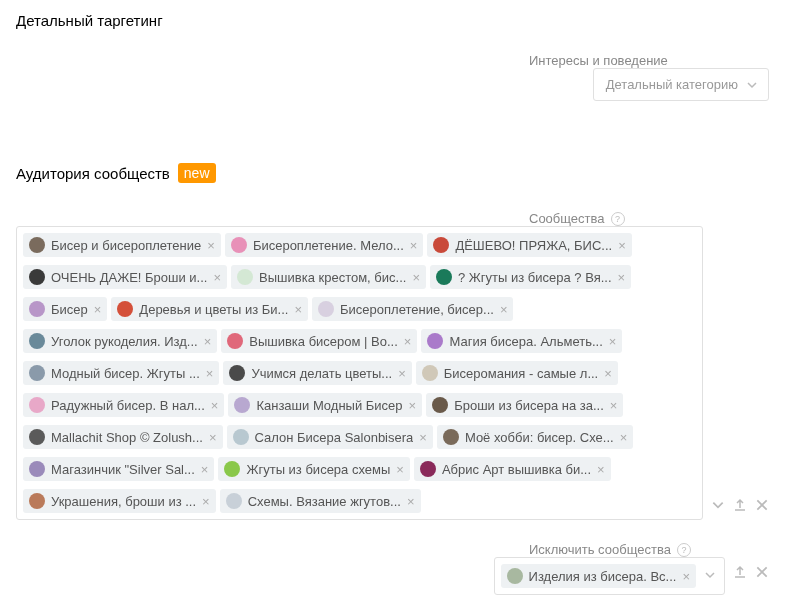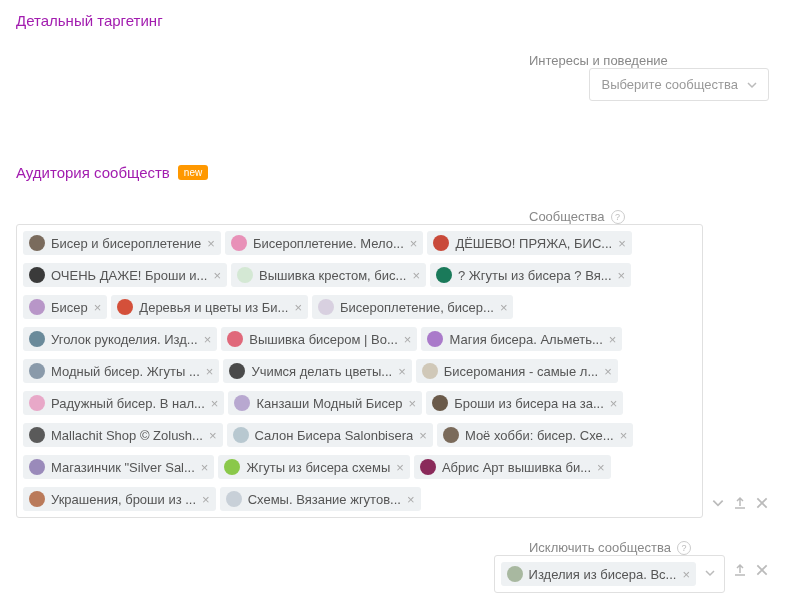--- a/index.html
+++ b/index.html
@@ -1,47 +1,47 @@
 <!DOCTYPE html>
 <html><head>
 <meta charset="utf-8">
 <style>
 * { box-sizing: border-box; margin: 0; padding: 0; }
 body { font-family: Arial, sans-serif; font-size: 13px; color: #333; background: #fff; padding: 12px 16px; width: 785px; }
-.section-title { font-size: 15px; color: #a21caf; margin-bottom: 16px; font-weight: normal; }
+.section-title { font-size: 15px; color: #000000; margin-bottom: 16px; font-weight: normal; }
 .row { display: flex; align-items: flex-end; margin-bottom: 14px; flex-direction: column; }
 .label-col { width: 240px; padding-top: 8px; color: #888; font-size: 13px; display: flex; align-items: center; gap: 6px; }
 .input-col { flex: 1; display: flex; align-items: flex-start; gap: 8px; }
 .select-box { flex: 1; border: 1px solid #e0e0e0; border-radius: 3px; padding: 8px 30px 8px 12px; background: #fff; color: #999; font-size: 13px; position: relative; cursor: pointer; }
 .select-box .chev { position: absolute; right: 10px; top: 50%; transform: translateY(-50%); }
 .tag-container { flex: 1; border: 1px solid #e0e0e0; border-radius: 3px; padding: 6px 17px 2px 6px; background: #fff; display: flex; flex-wrap: wrap; gap: 4px; align-content: flex-start; position: relative; }
 .tag-container.has-chev { padding-right: 28px; }
 .tag-container .chev-inner { position: absolute; right: 8px; bottom: 10px; }
 .tag { display: inline-flex; align-items: center; background: #eef1f3; border-radius: 3px; padding: 4px 6px; font-size: 13px; color: #555; margin-bottom: 4px; max-width: 208px; }
 .tag-avatar { width: 16px; height: 16px; border-radius: 50%; margin-right: 6px; flex-shrink: 0; }
 .tag-label { white-space: nowrap; overflow: hidden; text-overflow: ellipsis; flex: 1; }
 .tag-x { margin-left: 6px; color: #aaa; cursor: pointer; font-size: 13px; flex-shrink: 0; }
 .side-icons { display: flex; align-items: center; gap: 8px; padding-top: 8px; color: #bbb; }
 .side-icons.bottom-align { align-self: flex-end; padding-bottom: 8px; }
 .icon { width: 14px; height: 14px; display: inline-block; cursor: pointer; }
 .chev svg, .icon svg { display: block; }
 .help-icon { width: 14px; height: 14px; border: 1px solid #ccc; border-radius: 50%; display: inline-flex; align-items: center; justify-content: center; font-size: 9px; color: #bbb; cursor: pointer; }
-.badge-new { background: #ff9800; color: #fff; font-size: 10px; padding: 2px 6px; border-radius: 3px; margin-left: 8px; font-weight: normal; margin-top: 26px; }
+.badge-new { background: #ff9800; color: #fff; font-size: 14px; padding: 2px 6px; border-radius: 3px; margin-left: 8px; font-weight: normal; margin-top: 26px; }
 .section-head { display: flex; align-items: center; margin-bottom: 20px; margin-top: 36px; }
 .section-head .section-title { margin-bottom: 0; margin-top: 27px; }
 </style>
 </head>
 <body>
 
 <div class="section-title">Детальный таргетинг</div>
 <div class="row">
   <div class="label-col">Интересы и поведение</div>
   <div class="input-col">
     <div class="select-box">
-      <span>Выберите сообщества</span>
+      <span>Детальный категорию</span>
       <span class="chev">
         <svg width="12" height="12" viewBox="0 0 12 12">
             <path d="M2 4 L6 8 L10 4" stroke="#bbb" stroke-width="1.5" fill="none"></path>
           </svg>
       </span>
     </div>
   </div>
 </div>
 
 <div class="section-head">

